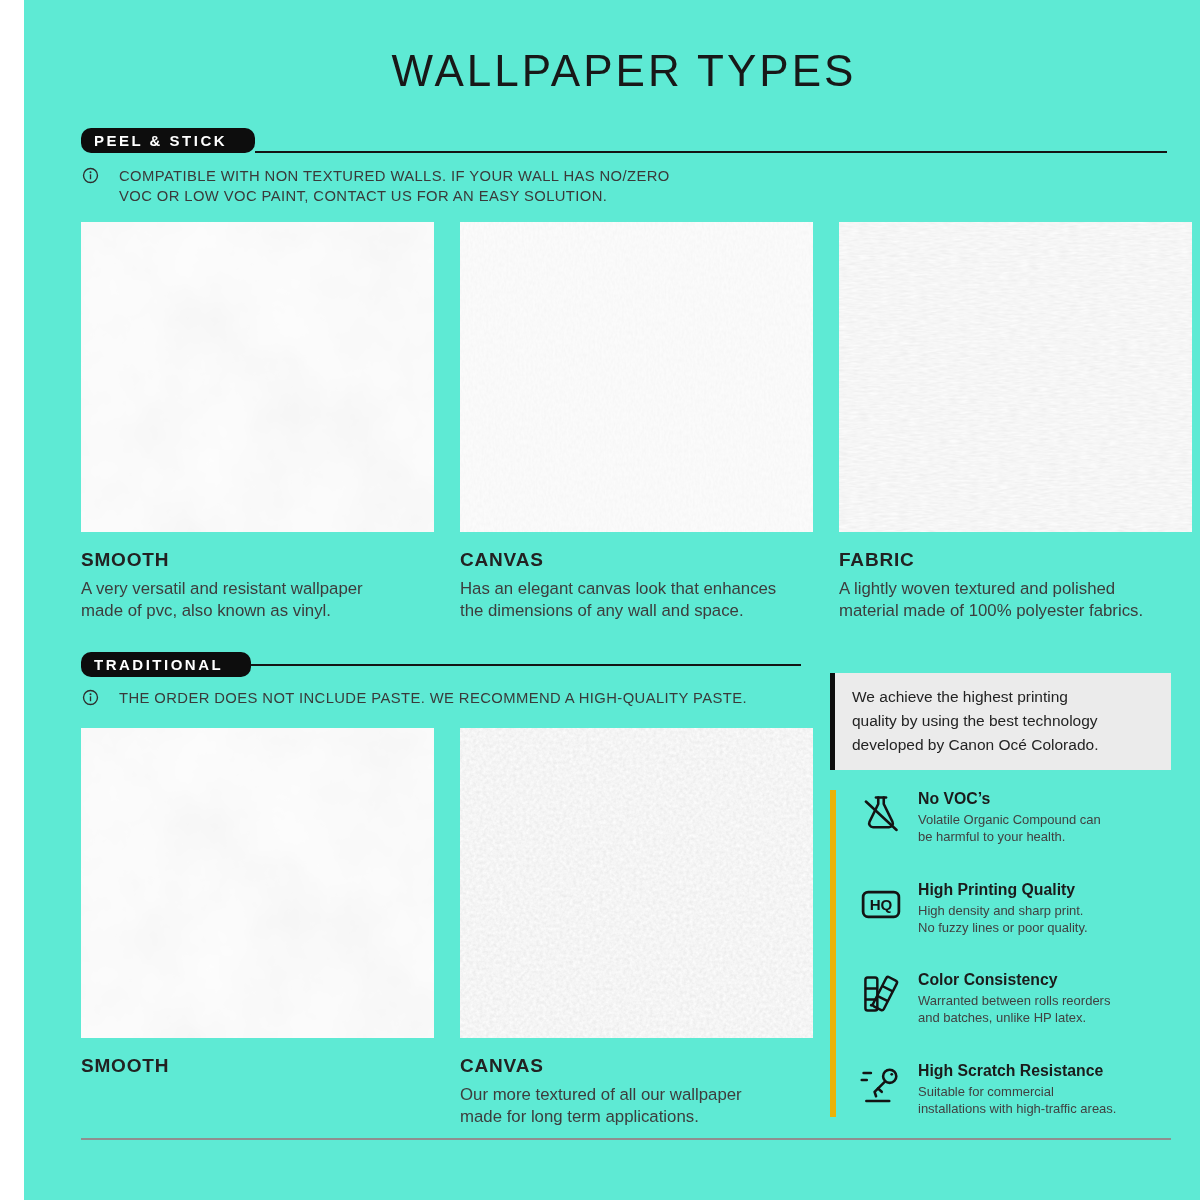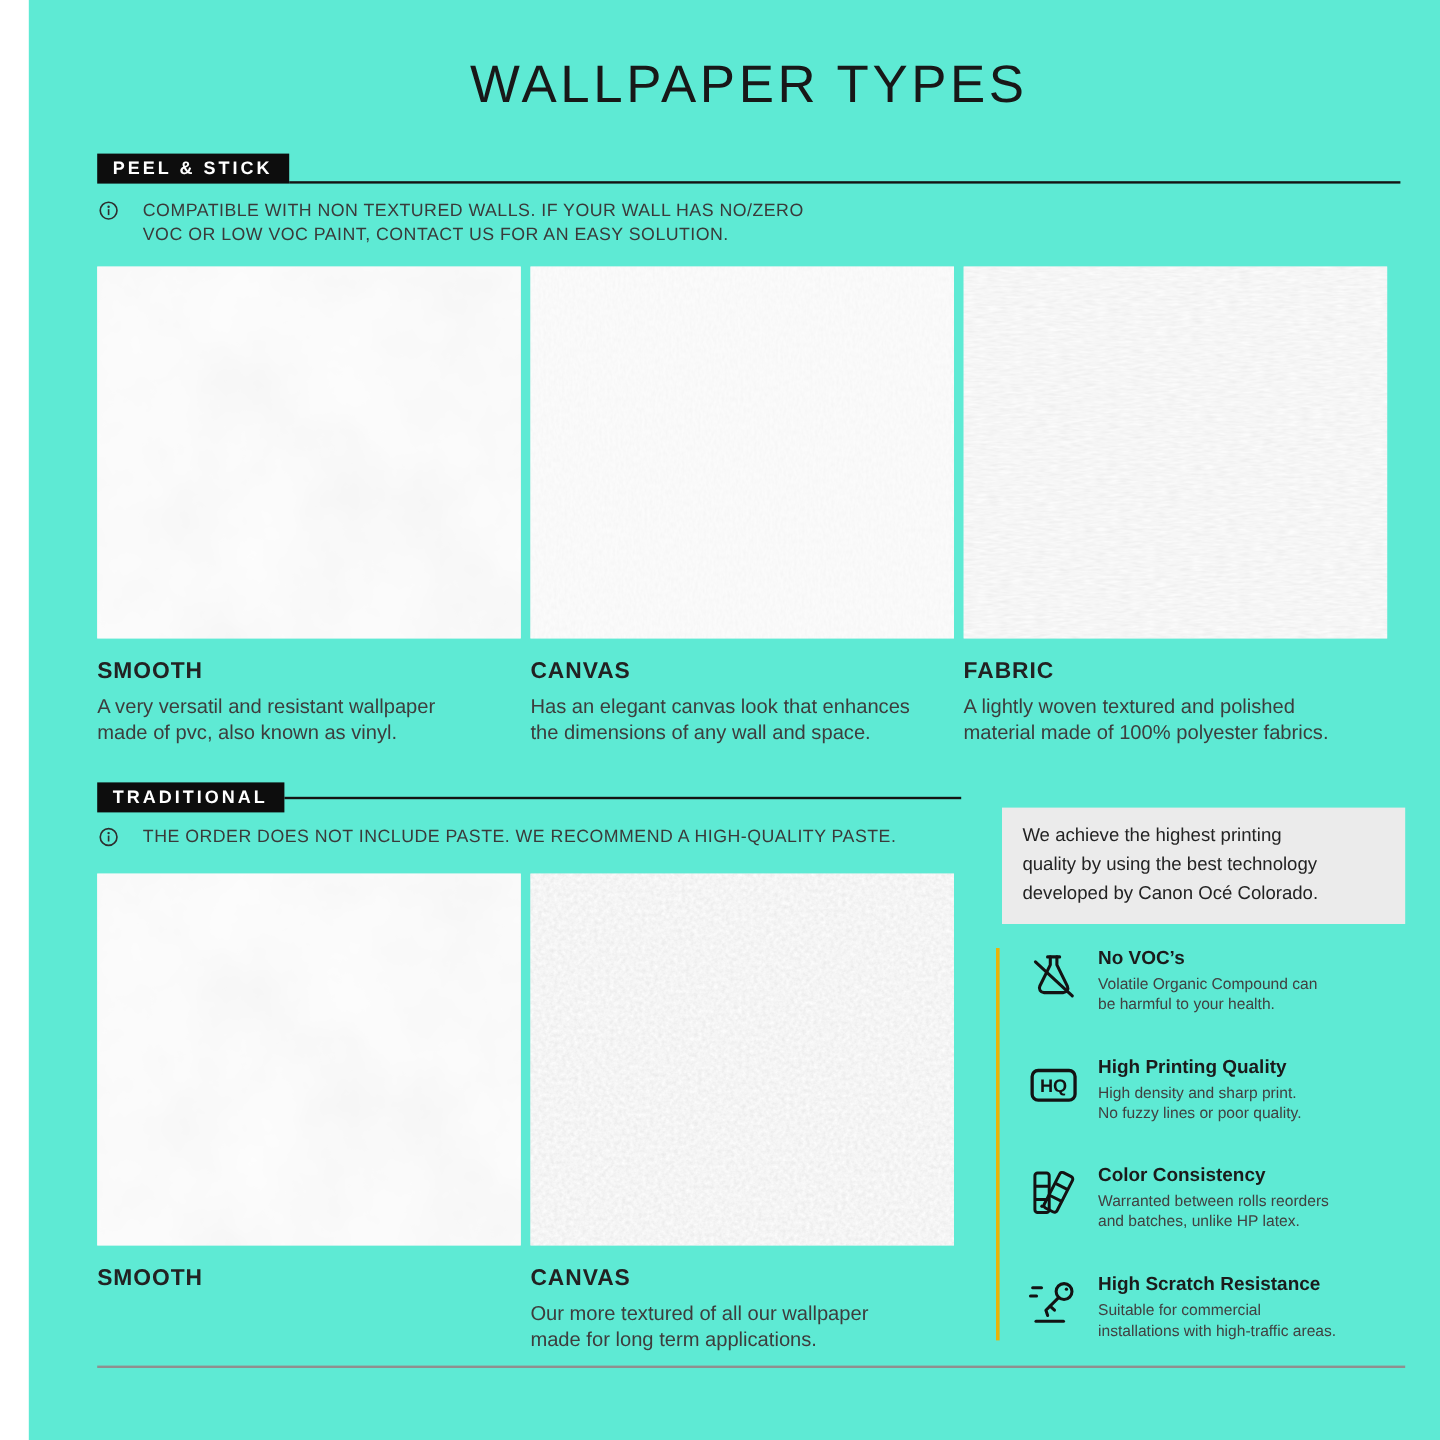--- a/index.html
+++ b/index.html
@@ -11,54 +11,54 @@
   .page-title{
     position:absolute;top:46px;left:0;width:100%;text-align:center;
     font-size:44px;font-weight:300;letter-spacing:3px;color:#181818;
   }
   
   .section-header{position:absolute;display:flex;align-items:flex-end;}
   .section-header.peel{left:57px;top:128px;width:1086px;}
   .section-header.trad{left:57px;top:652px;width:720px;align-items:center;}
   .section-badge{
     background:#0d0d0d;color:#ffffff;font-size:15px;font-weight:700;
-    letter-spacing:2.5px;padding:4px 14px 4px 13px;line-height:17px;white-space:nowrap;
+    letter-spacing:2.5px;padding:4px 28px 4px 13px;line-height:17px;white-space:nowrap;border-radius:10px;
   }
   .header-line{flex:1;border-bottom:2px solid #141414;}
   
   .note{
     position:absolute;display:flex;gap:20px;align-items:flex-start;
     font-size:14.8px;letter-spacing:0.4px;color:#3a3a3a;line-height:1.32;
   }
   .note.peel{left:58px;top:166px;width:700px;}
   .note.trad{left:58px;top:688px;width:740px;}
   .note-text{white-space:pre-line;padding-top:1px;}
   .info-icon{flex:none;margin-top:1px;}
   
-  .row{position:absolute;display:grid;gap:0 8px;}
+  .row{position:absolute;display:grid;gap:0 26px;}
   .row.one{left:57px;top:222px;width:1086px;grid-template-columns:353px 353px 353px;}
   .row.two{left:57px;top:728px;width:720px;grid-template-columns:353px 353px;}
   .swatch{width:100%;height:310px;display:block;}
   .type-name{
     margin:17px 0 7px 0;font-size:19px;font-weight:600;letter-spacing:0.8px;color:#222222;
   }
   .type-desc{
     margin:0;font-size:16.8px;line-height:1.32;color:#3d3d3d;white-space:pre-line;
   }
   
-  .quote{position:absolute;left:806px;top:673px;width:341px;display:flex;align-items:flex-end;}
+  .quote{position:absolute;left:806px;top:673px;width:341px;display:flex;}
   .quote-bar{width:5px;background:#0d0d0d;flex:none;}
   .quote-body{
     flex:1;background:#ebebeb;padding:12px 14px 13px 17px;
     font-size:15.5px;line-height:1.55;color:#232323;white-space:pre-line;
   }
   
   .features{
     position:absolute;left:806px;top:790px;width:344px;min-height:327px;
-    border-left:3px solid #eab308;padding-left:23px;box-sizing:border-box;
+    border-left:6px solid #eab308;padding-left:23px;box-sizing:border-box;
     display:flex;flex-direction:column;justify-content:space-between;
   }
   .feature{display:flex;gap:15px;align-items:flex-start;}
   .feature-icon{flex:none;width:44px;height:44px;margin-top:1px;}
   .feature-title{margin:0 0 3px 0;font-size:15.8px;font-weight:700;color:#1b1b1b;}
   .feature-desc{margin:0;font-size:13px;line-height:1.32;color:#414141;white-space:pre-line;}
   
   .bottom-line{position:absolute;left:57px;top:1138px;width:1090px;border-top:2px solid #8f8f8f;}
   .defs-hidden{position:absolute;width:0;height:0;overflow:hidden;}
 </style>

